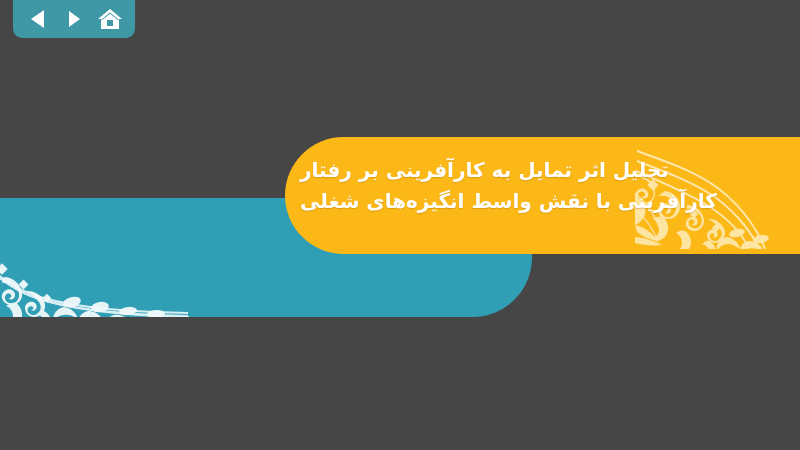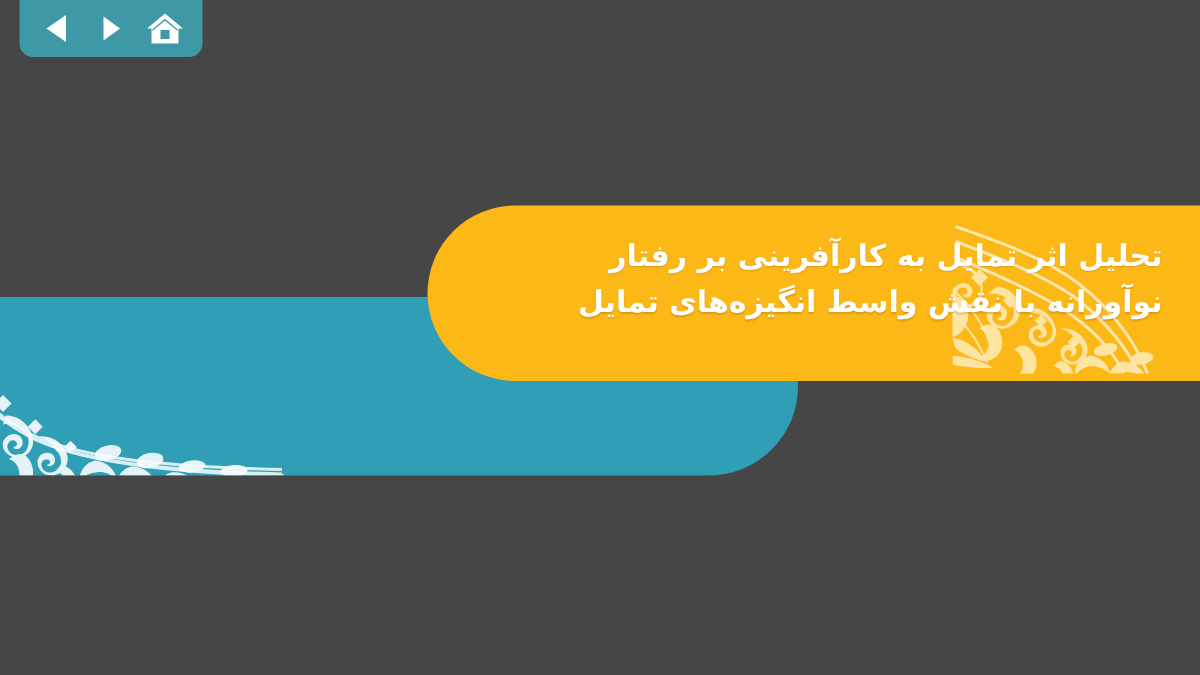--- a/index.html
+++ b/index.html
@@ -79,21 +79,21 @@
     width: 180px;
     height: 112px;
   }
 
   
   #title-block {
     position: absolute;
     left: 300px;
     top: 155px;
     width: 475px;
-    text-align: right;
+    text-align: left;
     direction: rtl;
     color: #FFFFFF;
     font-size: 20px;
     font-weight: bold;
     line-height: 31px;
     letter-spacing: 0px;
     text-shadow: 0 1px 1px rgba(140,80,0,0.25);
     z-index: 5;
   }
   #title-block .tline { display: block; white-space: nowrap; }
@@ -202,16 +202,16 @@
         <g fill="none" stroke="#FDE9B5" stroke-width="1.3" opacity="0.9">
           <path d="M180 56 c-13 11 -22 26 -27 42"></path>
           <path d="M180 72 c-11 9 -18 20 -23 33"></path>
         </g>
       </g>
     </svg>
   </div>
 
   <div id="title-block">
     <span class="tline">تحلیل اثر تمایل به کارآفرینی بر رفتار</span>
-    <span class="tline">نوآورانه با نقش واسط انگیزه‌های تمایل</span>
+    <span class="tline">کارآفرینی با نقش واسط انگیزه‌های شغلی</span>
   </div>
 
 </div>
 
 </body></html>

